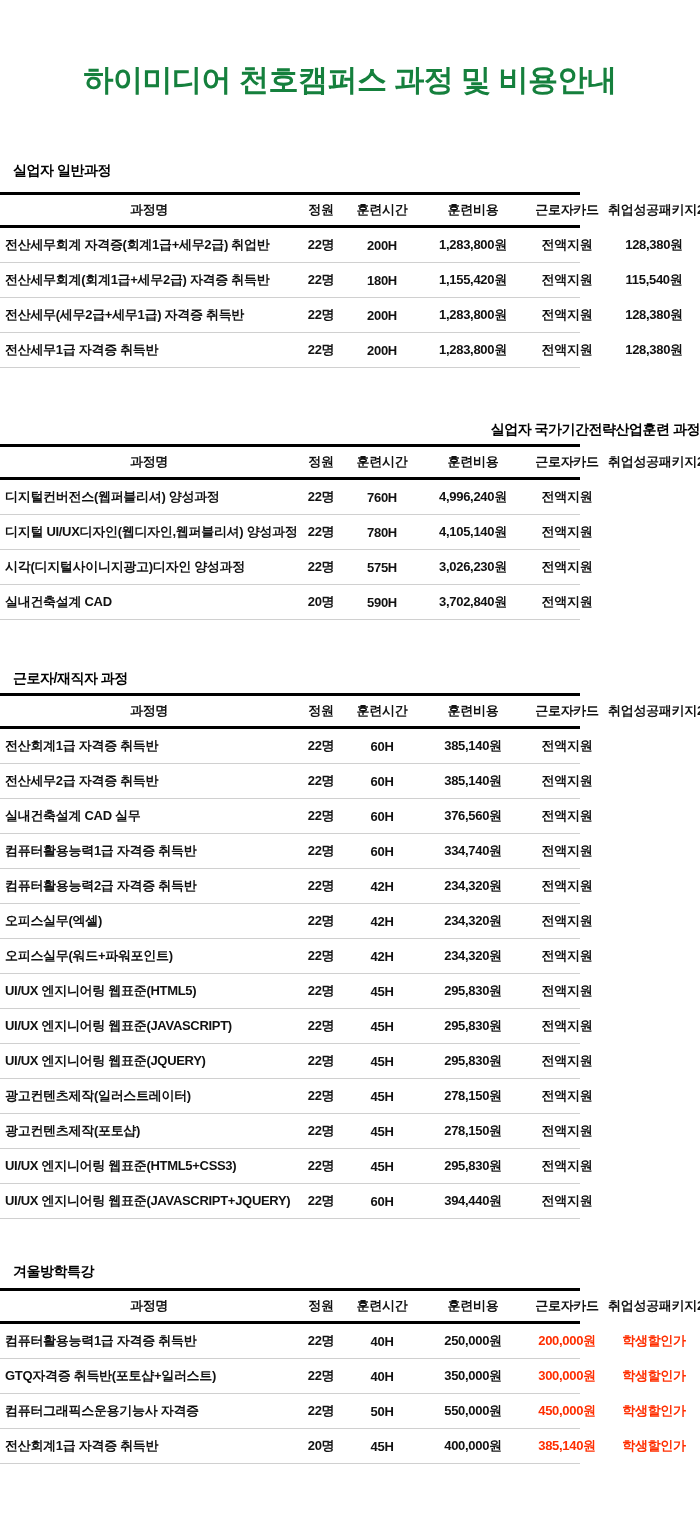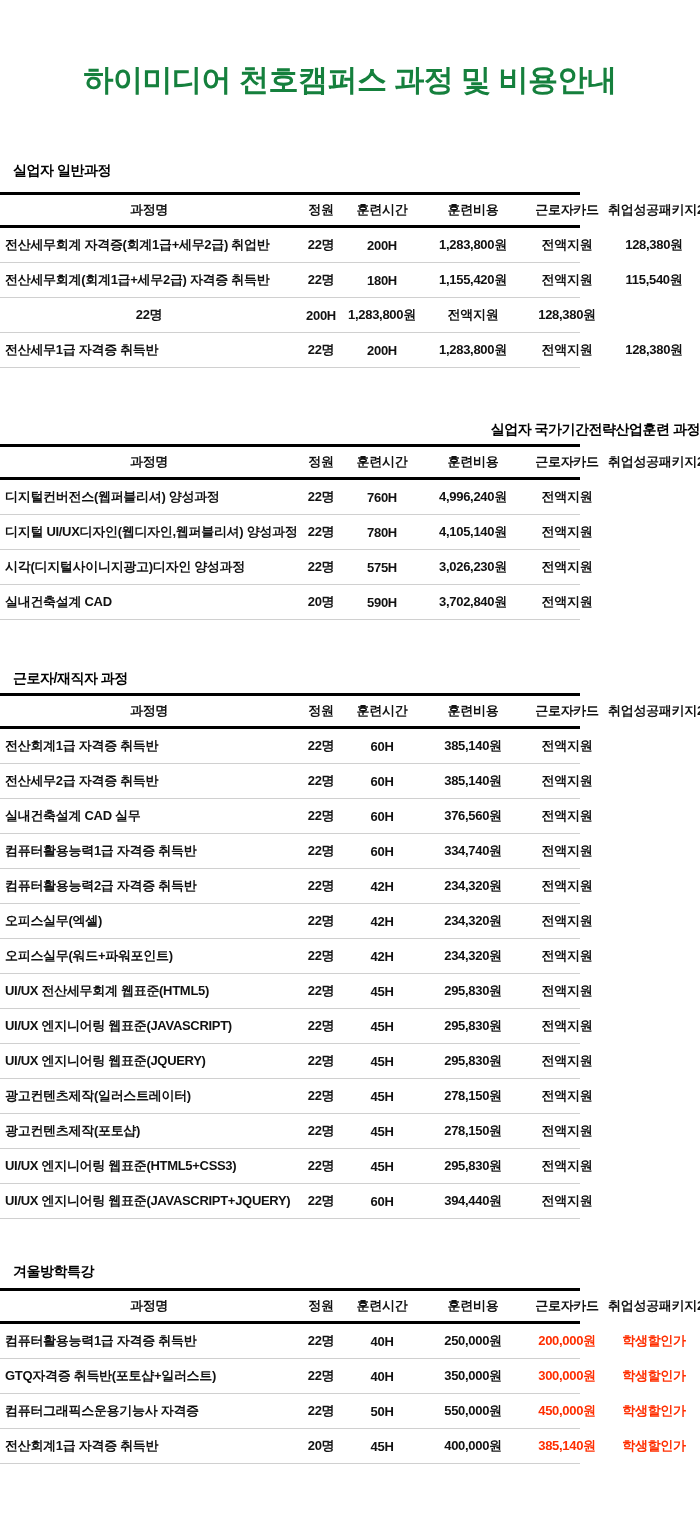--- a/index.html
+++ b/index.html
@@ -95,20 +95,21 @@
           </div>
           <div class="tr body-row">
             <div class="td c-course">전산세무회계(회계1급+세무2급) 자격증 취득반</div>
             <div class="td c-capacity">22명</div>
             <div class="td c-hours">180H</div>
             <div class="td c-cost">1,155,420원</div>
             <div class="td c-worker_card">전액지원</div>
             <div class="td c-package">115,540원</div>
           </div>
           <div class="tr body-row">
+            <div class="td c-course">전산세무(세무2급+세무1급) 자격증 취득반</div>
             <div class="td c-capacity">22명</div>
             <div class="td c-hours">200H</div>
             <div class="td c-cost">1,283,800원</div>
             <div class="td c-worker_card">전액지원</div>
             <div class="td c-package">128,380원</div>
           </div>
           <div class="tr body-row">
             <div class="td c-course">전산세무1급 자격증 취득반</div>
             <div class="td c-capacity">22명</div>
             <div class="td c-hours">200H</div>
@@ -224,21 +225,21 @@
           </div>
           <div class="tr body-row">
             <div class="td c-course">오피스실무(워드+파워포인트)</div>
             <div class="td c-capacity">22명</div>
             <div class="td c-hours">42H</div>
             <div class="td c-cost">234,320원</div>
             <div class="td c-worker_card">전액지원</div>
             <div class="td c-package"></div>
           </div>
           <div class="tr body-row">
-            <div class="td c-course">UI/UX 전산세무회계 웹표준(HTML5)</div>
+            <div class="td c-course">UI/UX 엔지니어링 웹표준(HTML5)</div>
             <div class="td c-capacity">22명</div>
             <div class="td c-hours">45H</div>
             <div class="td c-cost">295,830원</div>
             <div class="td c-worker_card">전액지원</div>
             <div class="td c-package"></div>
           </div>
           <div class="tr body-row">
             <div class="td c-course">UI/UX 엔지니어링 웹표준(JAVASCRIPT)</div>
             <div class="td c-capacity">22명</div>
             <div class="td c-hours">45H</div>

